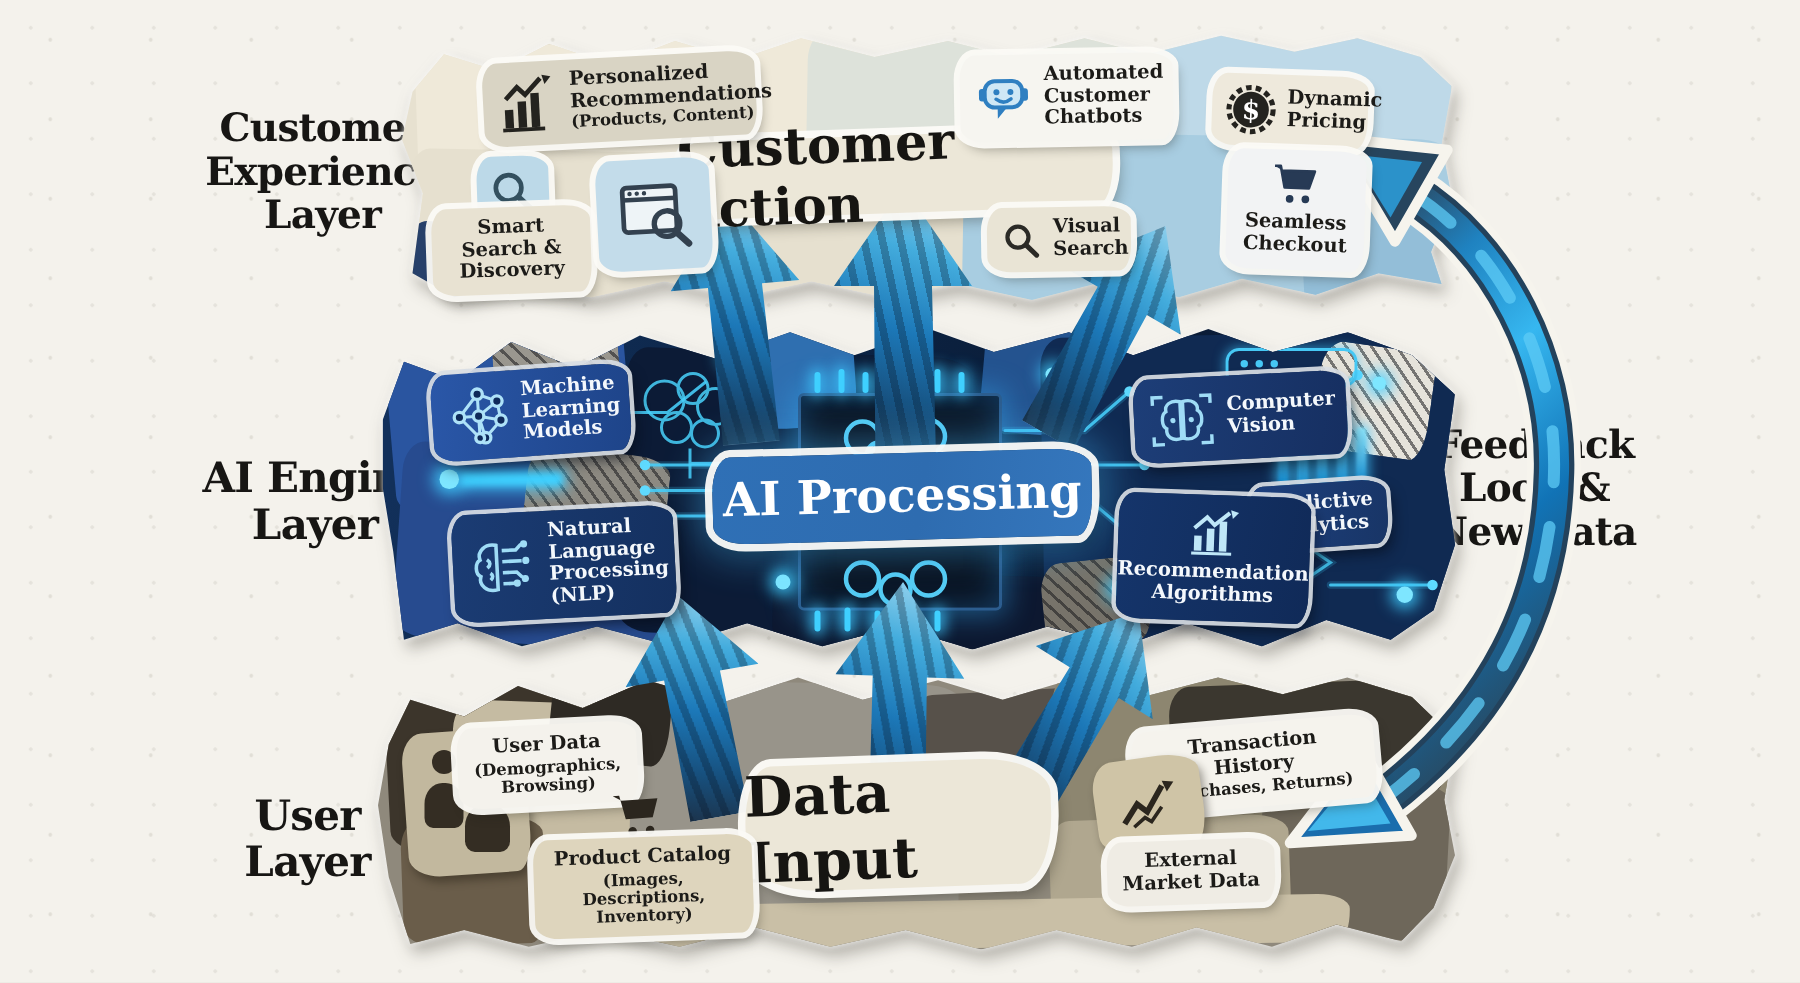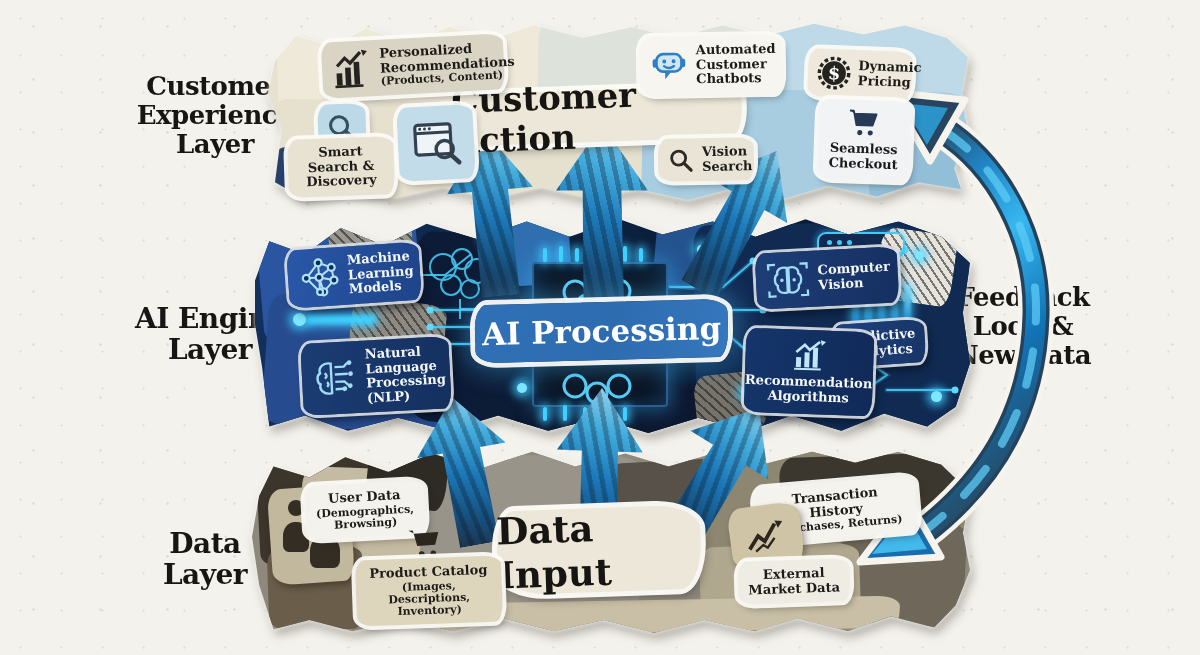--- a/index.html
+++ b/index.html
@@ -99,21 +99,21 @@
 
   .small { font-size:11px; }
 </style>
 </head>
 <body>
 
 <div id="canvas">
 
   <div class="side-label" style="left:125px; top:72px; width:180px;">Customer Experience Layer</div>
   <div class="side-label" style="left:115px; top:303px; width:190px; font-size:28px;">AI Engine Layer</div>
-  <div class="side-label" style="left:140px; top:528px; width:130px; font-size:28px;">Data Layer</div>
+  <div class="side-label" style="left:140px; top:528px; width:130px; font-size:28px;">User Layer</div>
   <div class="side-label" style="left:938px; top:283px; width:170px;">Feedback Loop &amp; New Data</div>
 
   <div class="band band-cx" style="left:268px; top:22px; width:700px; height:178px;">
     <div class="band-inner">
       <div class="scrap" style="left:10px; top:6px; width:290px; height:110px; background:#efe9d9; transform:rotate(-2deg);"></div>
       <div class="scrap" style="left:270px; top:0px; width:240px; height:95px; background:#dde2da; transform:rotate(1deg);"></div>
       <div class="scrap" style="left:475px; top:0px; width:225px; height:120px; background:#bed9e8; transform:rotate(-1deg);"></div>
       <div class="scrap" style="left:350px; top:68px; width:350px; height:112px; background:#a8cde1; transform:rotate(1deg);"></div>
       <div class="scrap" style="left:4px; top:80px; width:370px; height:100px; background:#e6e0cf; transform:rotate(1deg);"></div>
       <div class="scrap" style="left:0px; top:128px; width:70px; height:60px; background:#27406a; transform:rotate(8deg);"></div>
@@ -344,21 +344,21 @@
       <circle cx="18.5" cy="17.5" r="4.6" fill="none" stroke="currentColor" stroke-width="1.9"></circle>
       <line x1="21.8" y1="20.8" x2="26" y2="25" stroke="currentColor" stroke-width="2.4" stroke-linecap="round"></line>
     </svg>
   </div>
 
   <div class="chip" style="left:658px; top:138px; width:96px; background:#e9e4d5; transform:rotate(-1deg);">
     <svg class="icon" width="28" height="28" viewBox="0 0 24 24" style="color:#2b2a26;">
       <circle cx="10" cy="10" r="6" fill="none" stroke="currentColor" stroke-width="2.4"></circle>
       <line x1="14.6" y1="14.6" x2="20.5" y2="20.5" stroke="currentColor" stroke-width="2.8" stroke-linecap="round"></line>
     </svg>
-    <div class="txt">Vision Search</div>
+    <div class="txt">Visual Search</div>
   </div>
 
   <div class="chip chip-col" style="left:818px; top:100px; width:92px; height:80px; background:#f2f3f4; transform:rotate(2deg); justify-content:center;">
     <svg class="icon" width="36" height="30" viewBox="0 0 24 20" style="color:#273a55;">
       <path d="M2,2 h2.6 l2,9.5 h10.8 l2.4,-7.5 H5.4" fill="#273a55" stroke="#273a55" stroke-width="1.2" stroke-linejoin="round"></path>
       <circle cx="9" cy="16.5" r="1.7" fill="#273a55"></circle>
         <circle cx="16" cy="16.5" r="1.7" fill="#273a55"></circle>
     </svg>
     <div class="txt">Seamless Checkout</div>
   </div>

